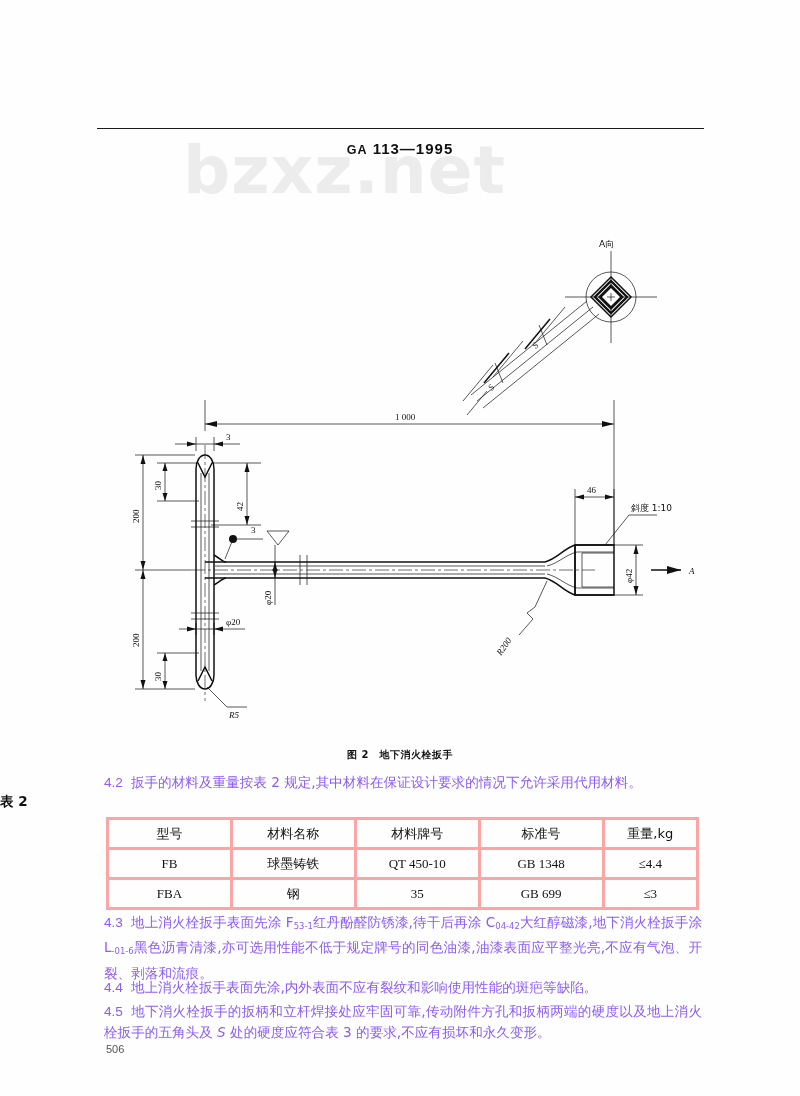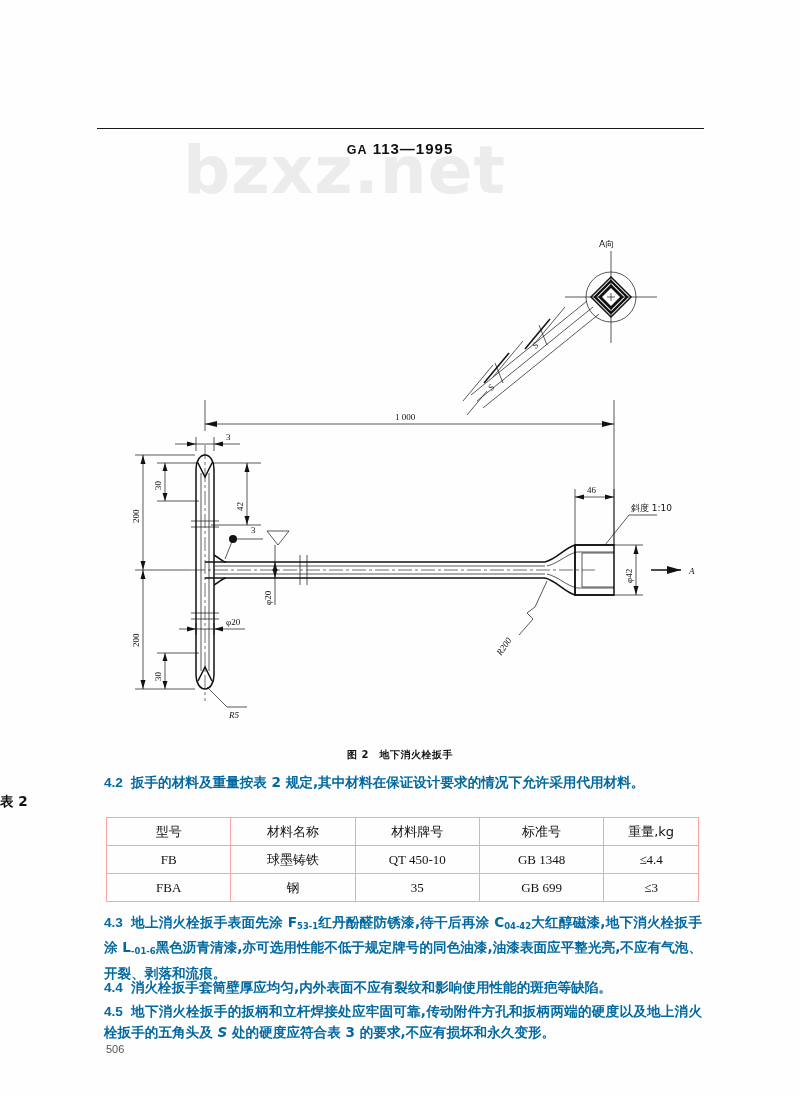--- a/index.html
+++ b/index.html
@@ -82,22 +82,21 @@
 
   
   .para {
     position: absolute;
     left: 104px;
     width: 598px;
     font-size: 13.6px;
     line-height: 21px;
     font-family: "DejaVu Sans", "Liberation Sans", sans-serif;
     text-align: justify;
-    color: #0369a1;
-    font-weight: bold;
+    color: #8b5cf6;
   }
   .para .num {
     font-family: "Liberation Sans", sans-serif;
     margin-right: 8px;
   }
   .p42 { top: 772px; }
   .p43 { top: 912px; }
   .p44 { top: 977px; }
   .p45 { top: 1001px; }
 
@@ -116,21 +115,21 @@
   table.spec {
     position: absolute;
     left: 106px;
     top: 817px;
     width: 593px;
     border-collapse: collapse;
     font-size: 13px;
     font-family: "DejaVu Sans", "Liberation Sans", sans-serif;
   }
   table.spec th, table.spec td {
-    border: 1px solid #fca5a5;
+    border: 3px solid #fca5a5;
     text-align: center;
     height: 27px;
     font-weight: normal;
     padding: 0;
   }
   table.spec thead th { font-weight: normal; }
   table.spec tr > *:nth-child(1) { width: 21%; }
   table.spec tr > *:nth-child(2) { width: 21%; }
   table.spec tr > *:nth-child(3) { width: 21%; }
   table.spec tr > *:nth-child(4) { width: 21%; }
@@ -402,21 +401,21 @@
         <td class="mono-lat">≤3</td>
       </tr>
     </tbody>
   </table>
 
   <div class="para p43">
     <span class="num">4.3</span><span>地上消火栓扳手表面先涂 F</span><sub>53-1</sub><span>红丹酚醛防锈漆,待干后再涂 C</span><sub>04-42</sub><span>大红醇磁漆,地下消火栓扳手涂 L</span><sub>-01-6</sub><span>黑色沥青清漆,亦可选用性能不低于规定牌号的同色油漆,油漆表面应平整光亮,不应有气泡、开裂、剥落和流痕。</span>
   </div>
 
   <div class="para p44">
-    <span class="num">4.4</span><span>消火栓扳手套筒壁厚应均匀,内外表面不应有裂纹和影响使用性能的斑疤等缺陷。</span>
+    <span class="num">4.4</span><span>地上消火栓扳手表面先涂,内外表面不应有裂纹和影响使用性能的斑疤等缺陷。</span>
   </div>
 
   <div class="para p45">
     <span class="num">4.5</span><span>地下消火栓扳手的扳柄和立杆焊接处应牢固可靠,传动附件方孔和扳柄两端的硬度以及地上消火栓扳手的五角头及 </span><span class="ital">S</span><span> 处的硬度应符合表 3 的要求,不应有损坏和永久变形。</span>
   </div>
 
   <div class="page-number">506</div>
 
 </div>
 

